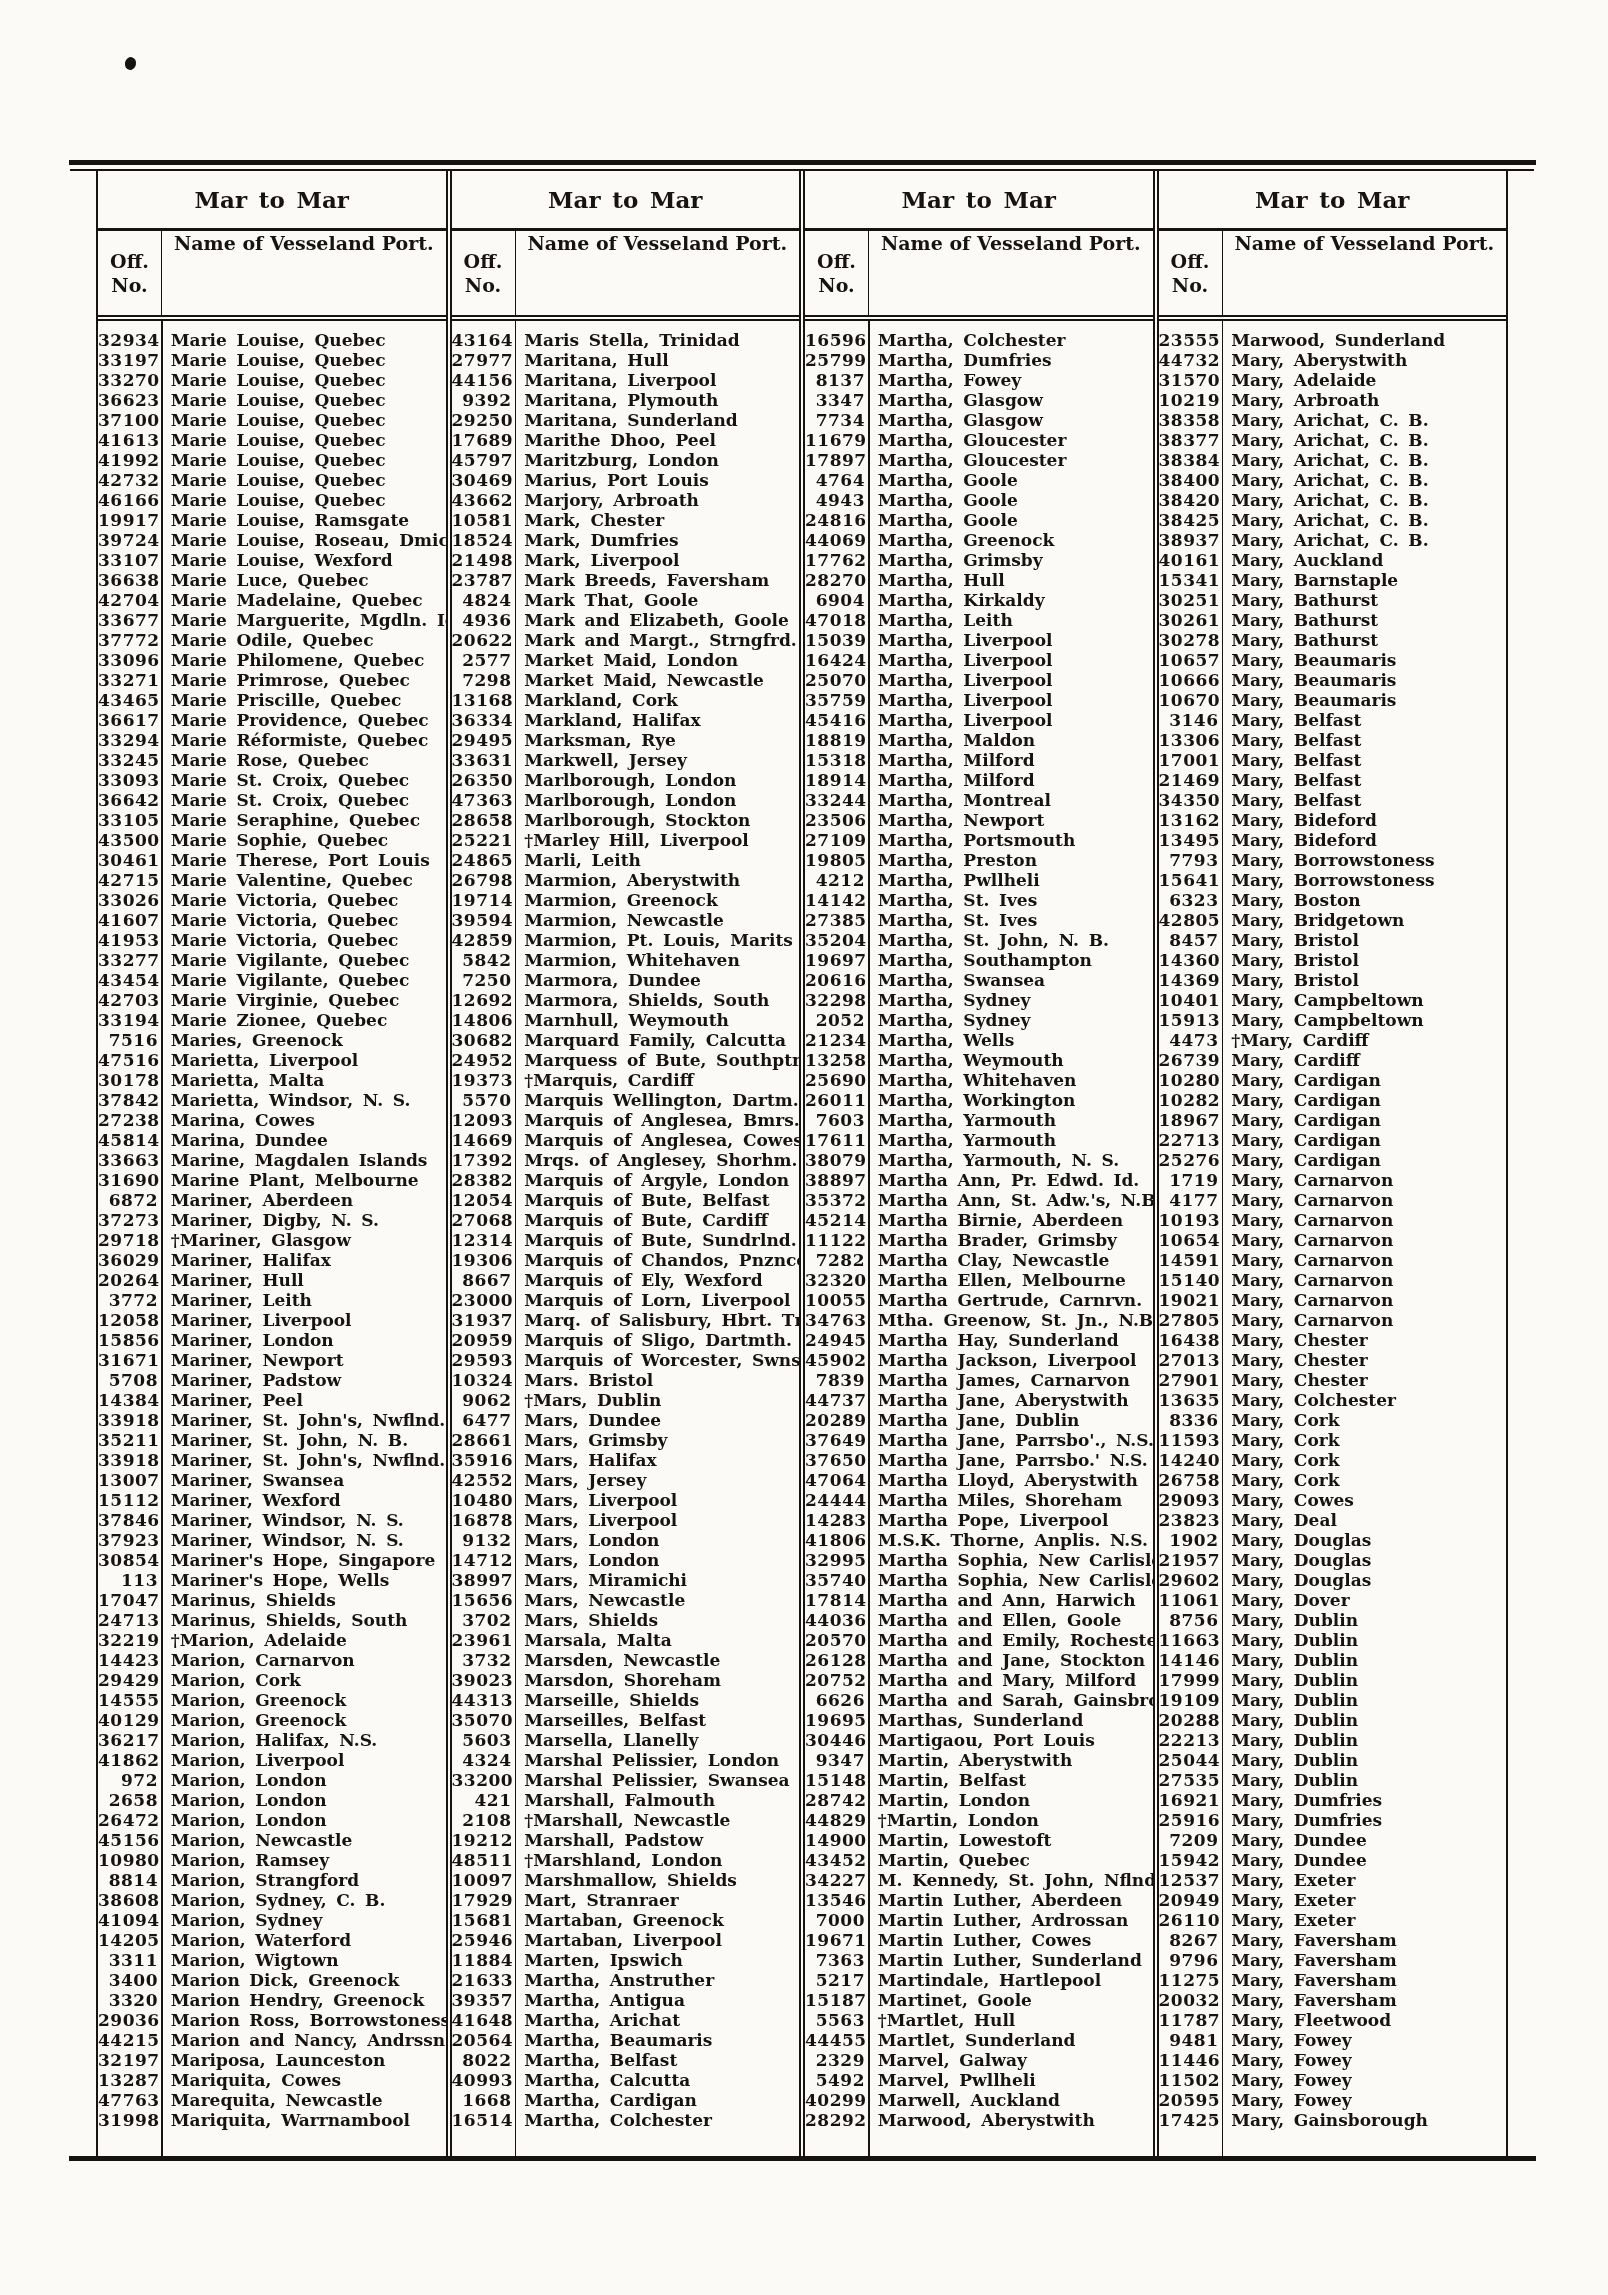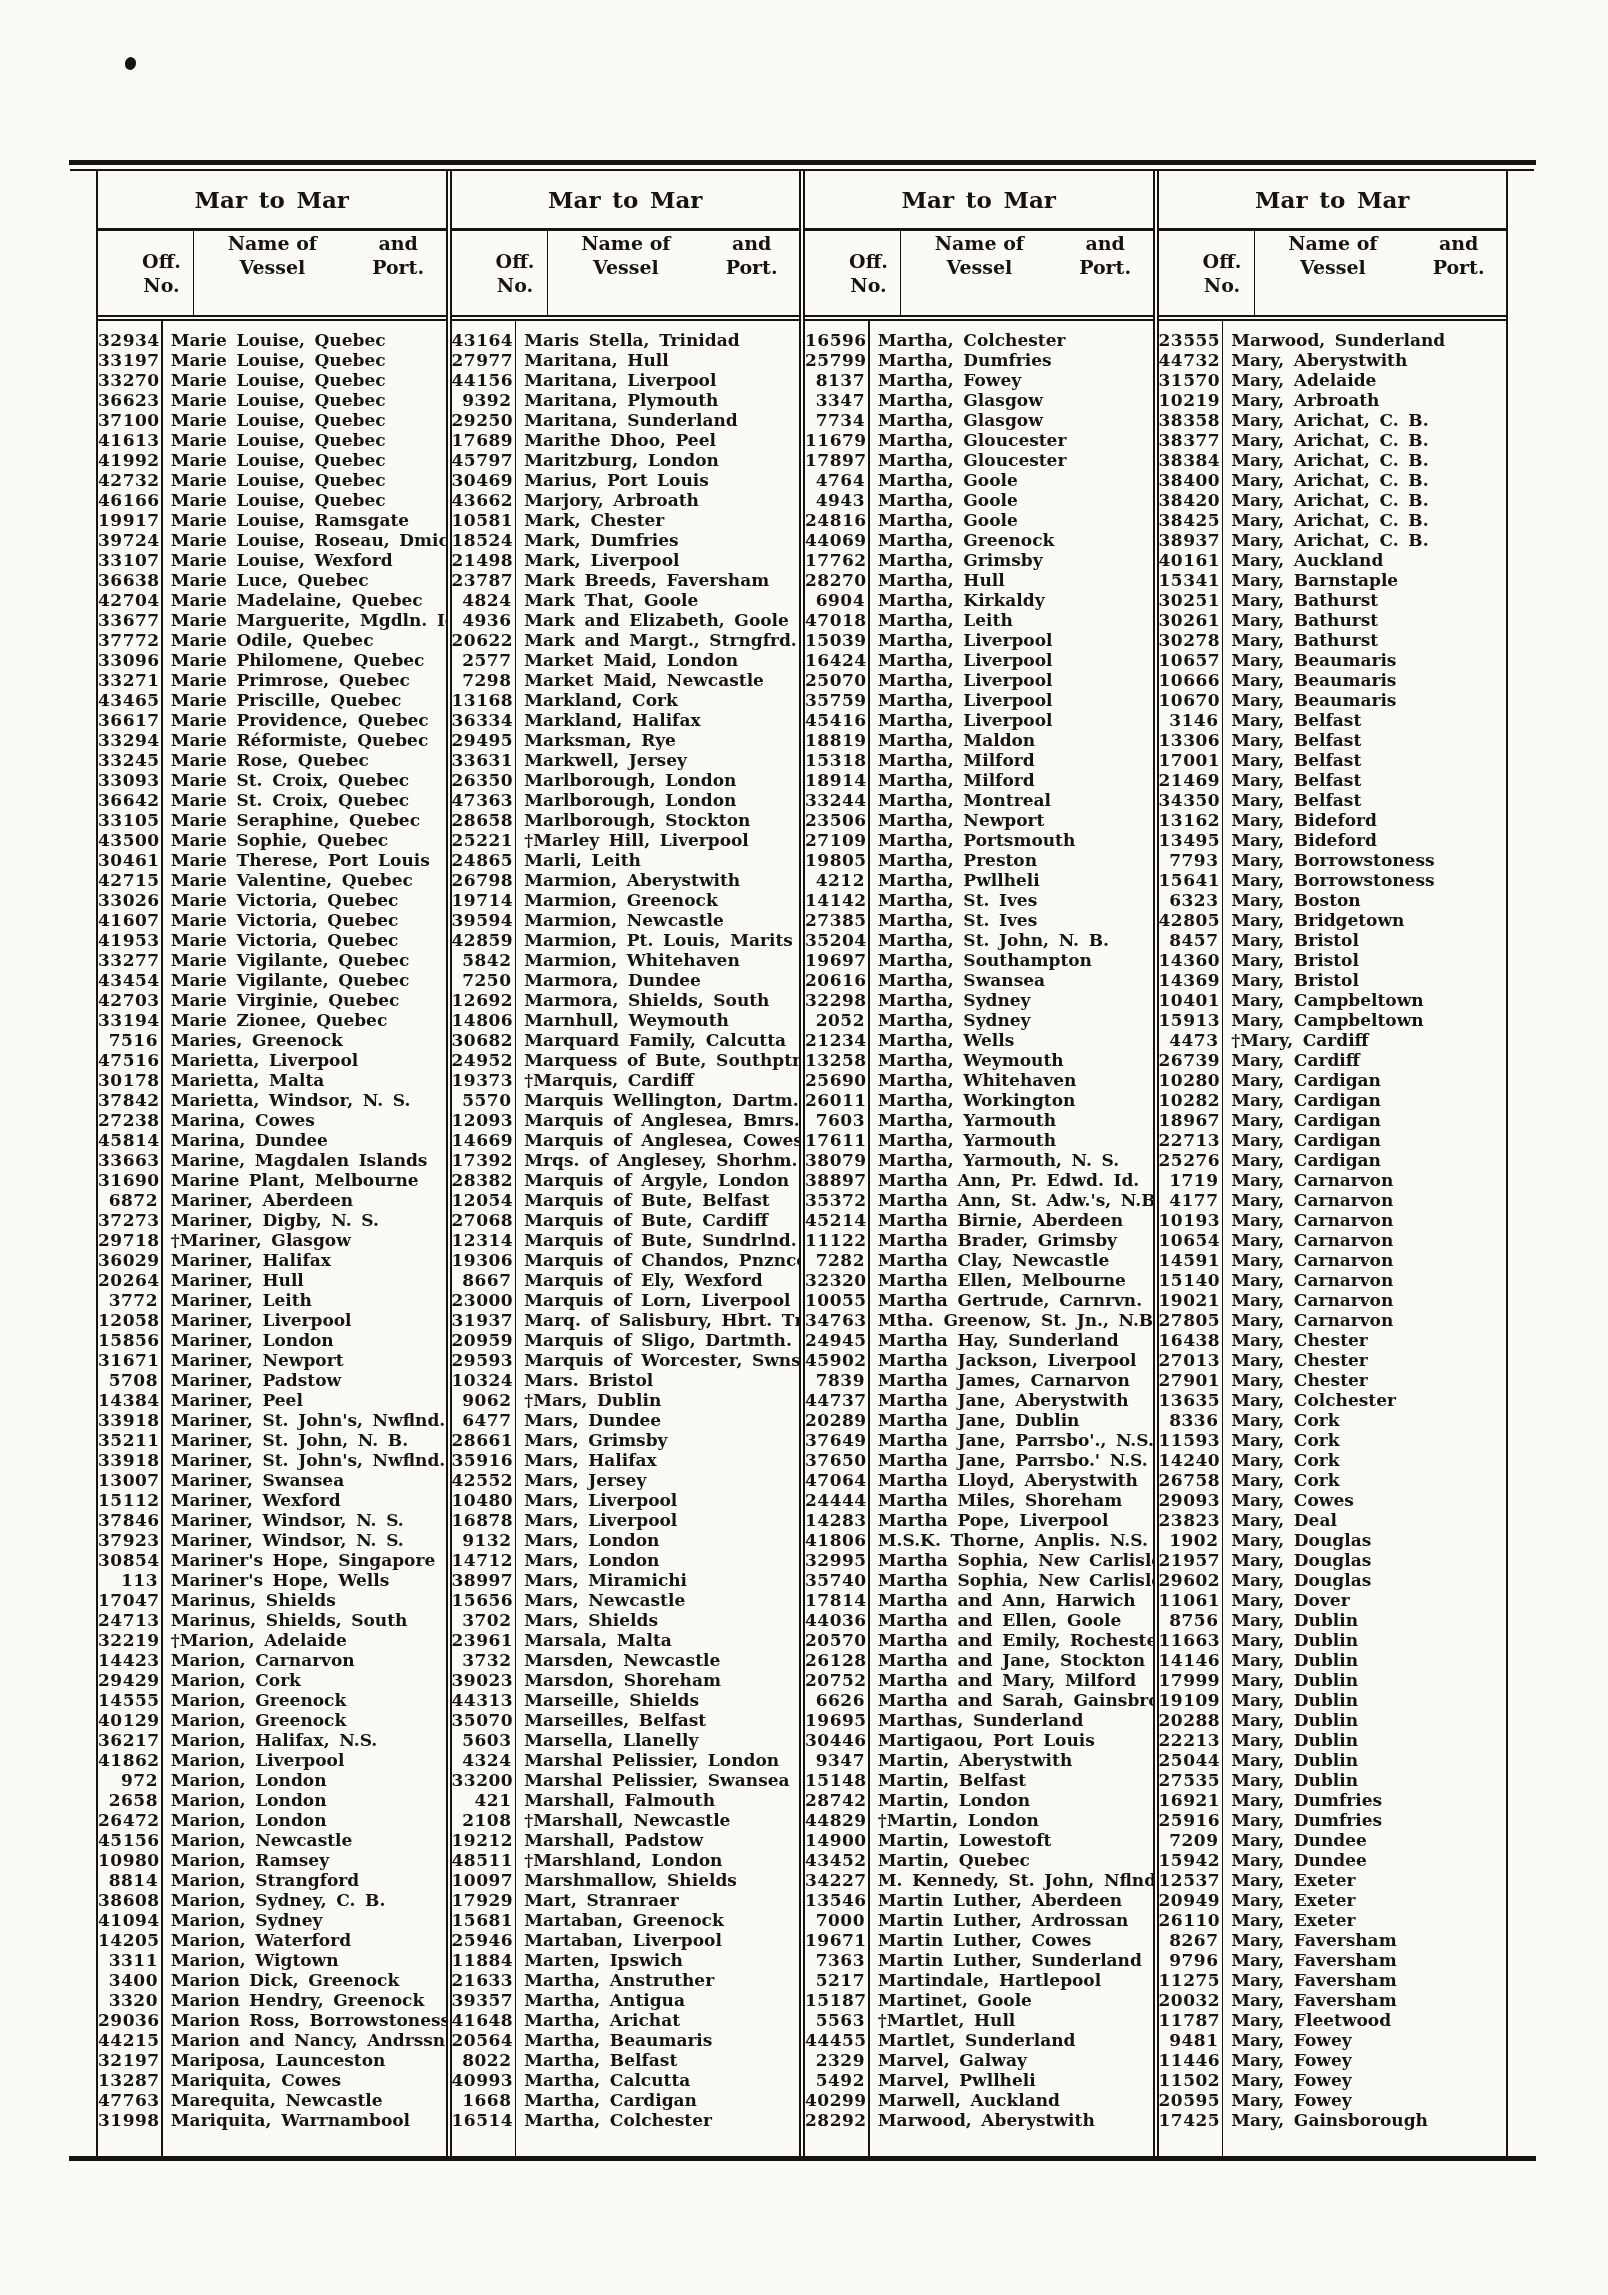--- a/index.html
+++ b/index.html
@@ -75,21 +75,20 @@
     width: 63px;
     flex: none;
     border-right: 1.8px solid #171310;
     display: flex;
     flex-direction: column;
     justify-content: center;
     text-align: center;
     font-size: 19px;
     font-weight: bold;
     line-height: 24px;
-    margin-left: 32px;
   }
   .sub-name {
     flex: 1;
     display: flex;
     flex-direction: row;
     justify-content: center;
     text-align: center;
     font-size: 19px;
     font-weight: bold;
     line-height: 24px;

